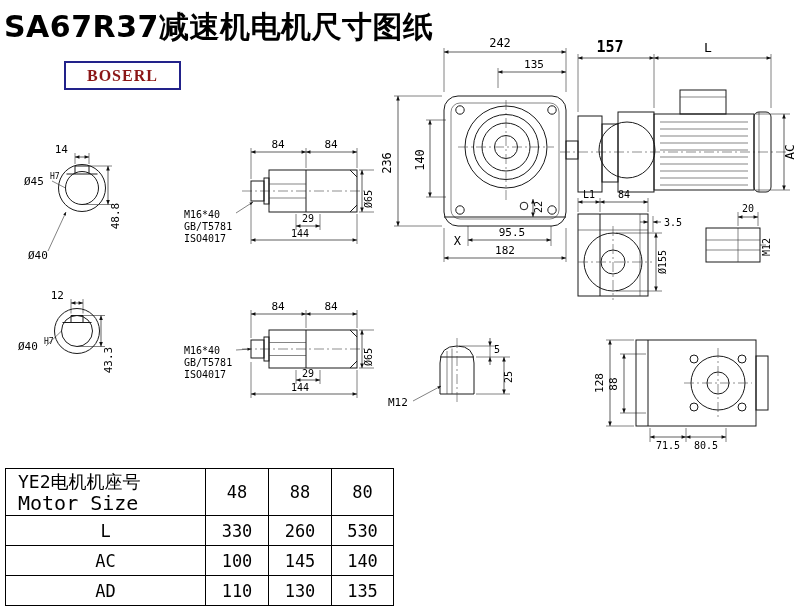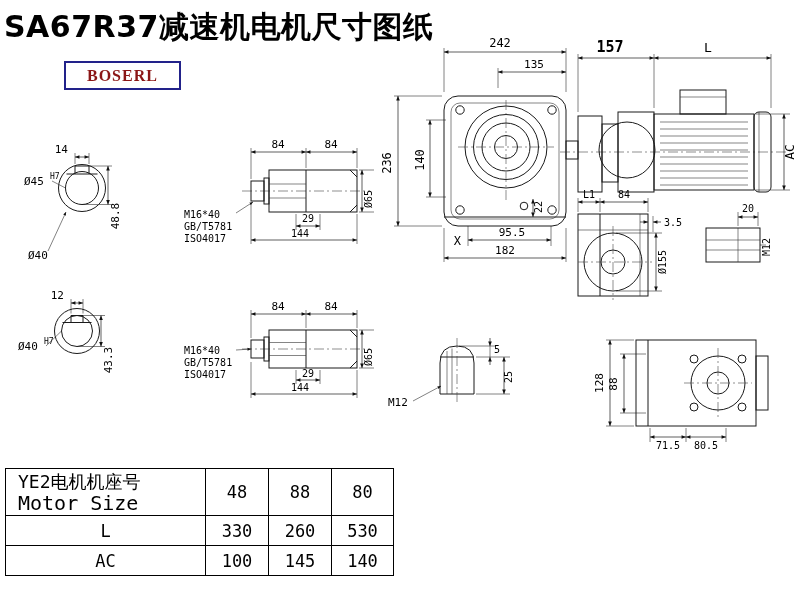--- a/index.html
+++ b/index.html
@@ -323,14 +323,20 @@
       <td>330</td>
       <td>260</td>
       <td>530</td>
     </tr>
     <tr style="height:30px">
       <td>AC</td>
       <td>100</td>
       <td>145</td>
       <td>140</td>
     </tr>
+    <tr style="height:30px">
+      <td>AD</td>
+      <td>110</td>
+      <td>130</td>
+      <td>135</td>
+    </tr>
   </tbody>
 </table>
 
 </body></html>

